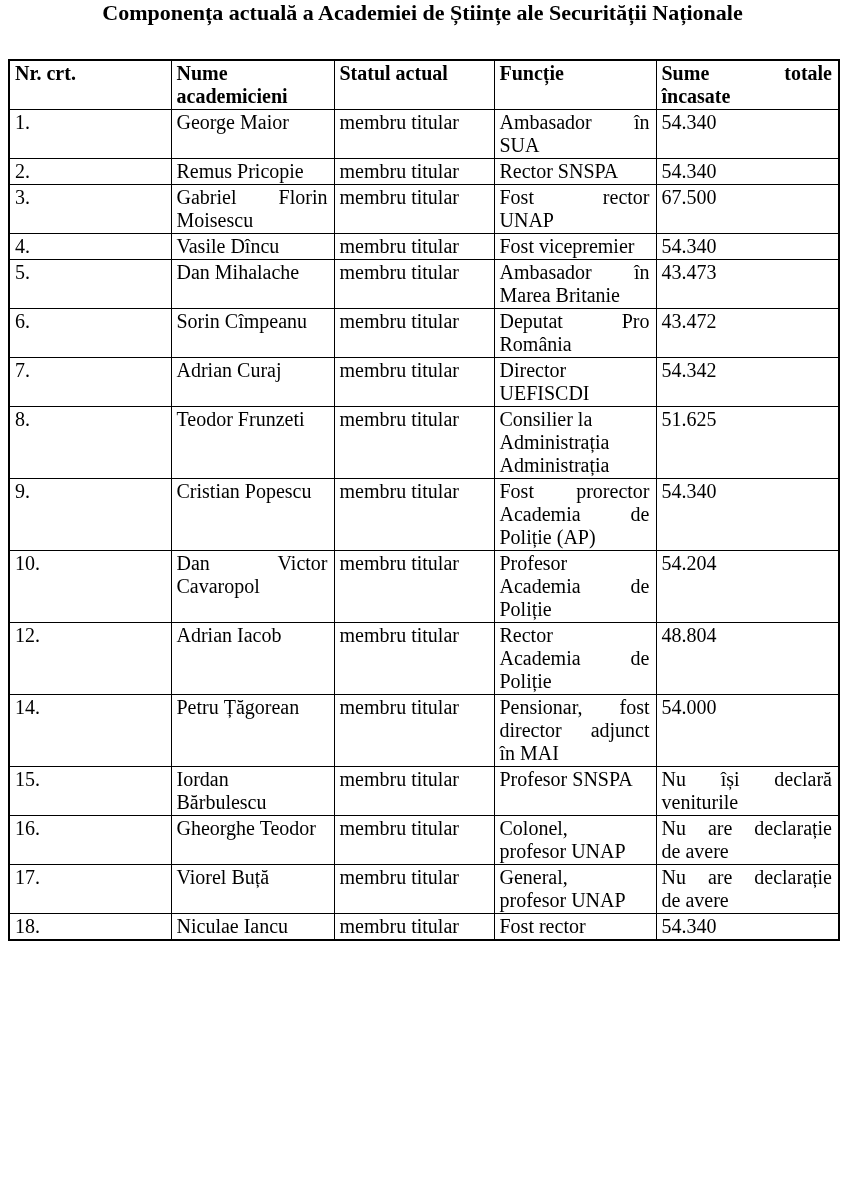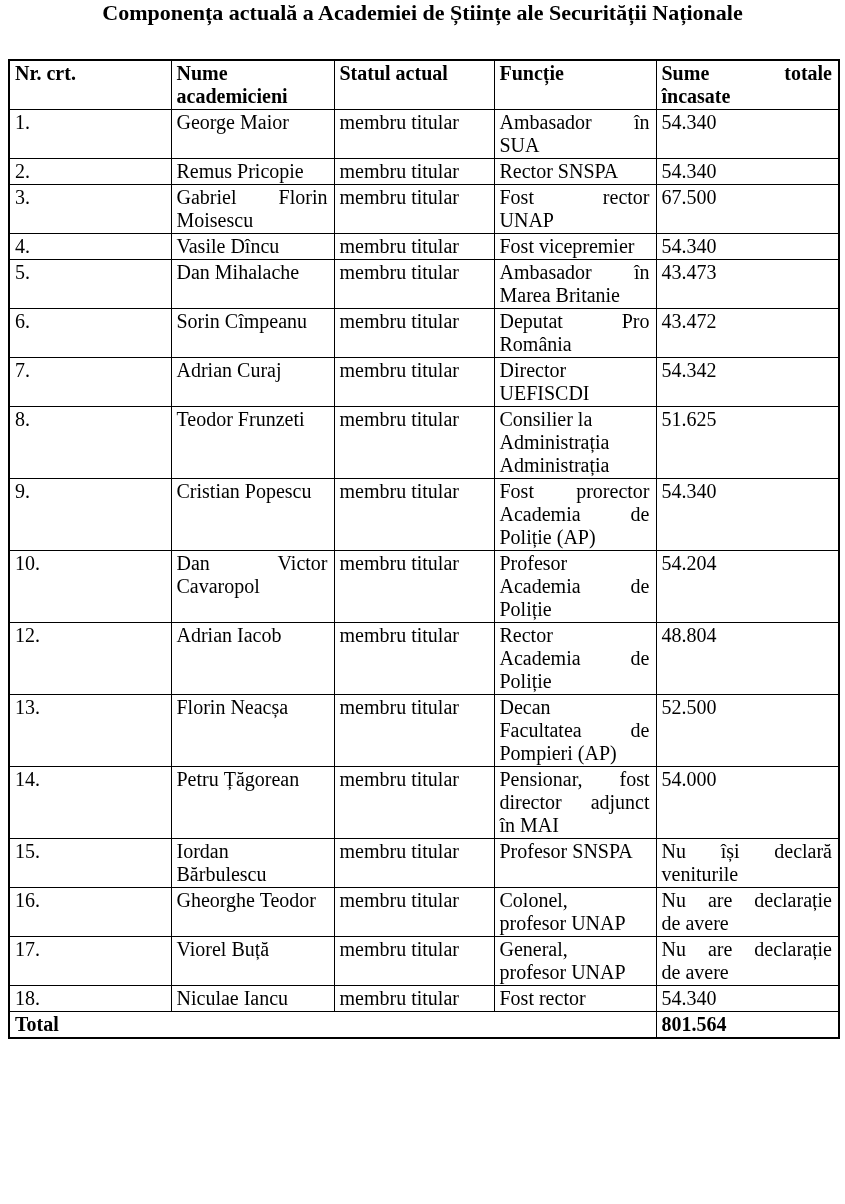--- a/index.html
+++ b/index.html
@@ -200,31 +200,20 @@
           <td>Adrian Iacob</td>
           <td>membru titular</td>
           <td>
             <div class="st">Rector</div>
             <div class="st">Academia de</div>
             <div>Poliție</div>
           </td>
           <td>48.804</td>
         </tr>
         <tr>
-          <td>13.</td>
-          <td>Florin Neacșa</td>
-          <td>membru titular</td>
-          <td>
-            <div class="st">Decan</div>
-            <div class="st">Facultatea de</div>
-            <div>Pompieri (AP)</div>
-          </td>
-          <td>52.500</td>
-        </tr>
-        <tr>
           <td>14.</td>
           <td>Petru Țăgorean</td>
           <td>membru titular</td>
           <td>
             <div class="st">Pensionar, fost</div>
             <div class="st">director adjunct</div>
             <div>în MAI</div>
           </td>
           <td>54.000</td>
         </tr>
@@ -266,20 +255,16 @@
             <div class="st">Nu are declarație</div>
             <div>de avere</div>
           </td>
         </tr>
         <tr>
           <td>18.</td>
           <td>Niculae Iancu</td>
           <td>membru titular</td>
           <td>Fost rector</td>
           <td>54.340</td>
-        </tr>
-        <tr class="total-row">
-          <td colspan="4">Total</td>
-          <td>801.564</td>
         </tr>
       </tbody>
   </table>
 </div>
 
 </body></html>

